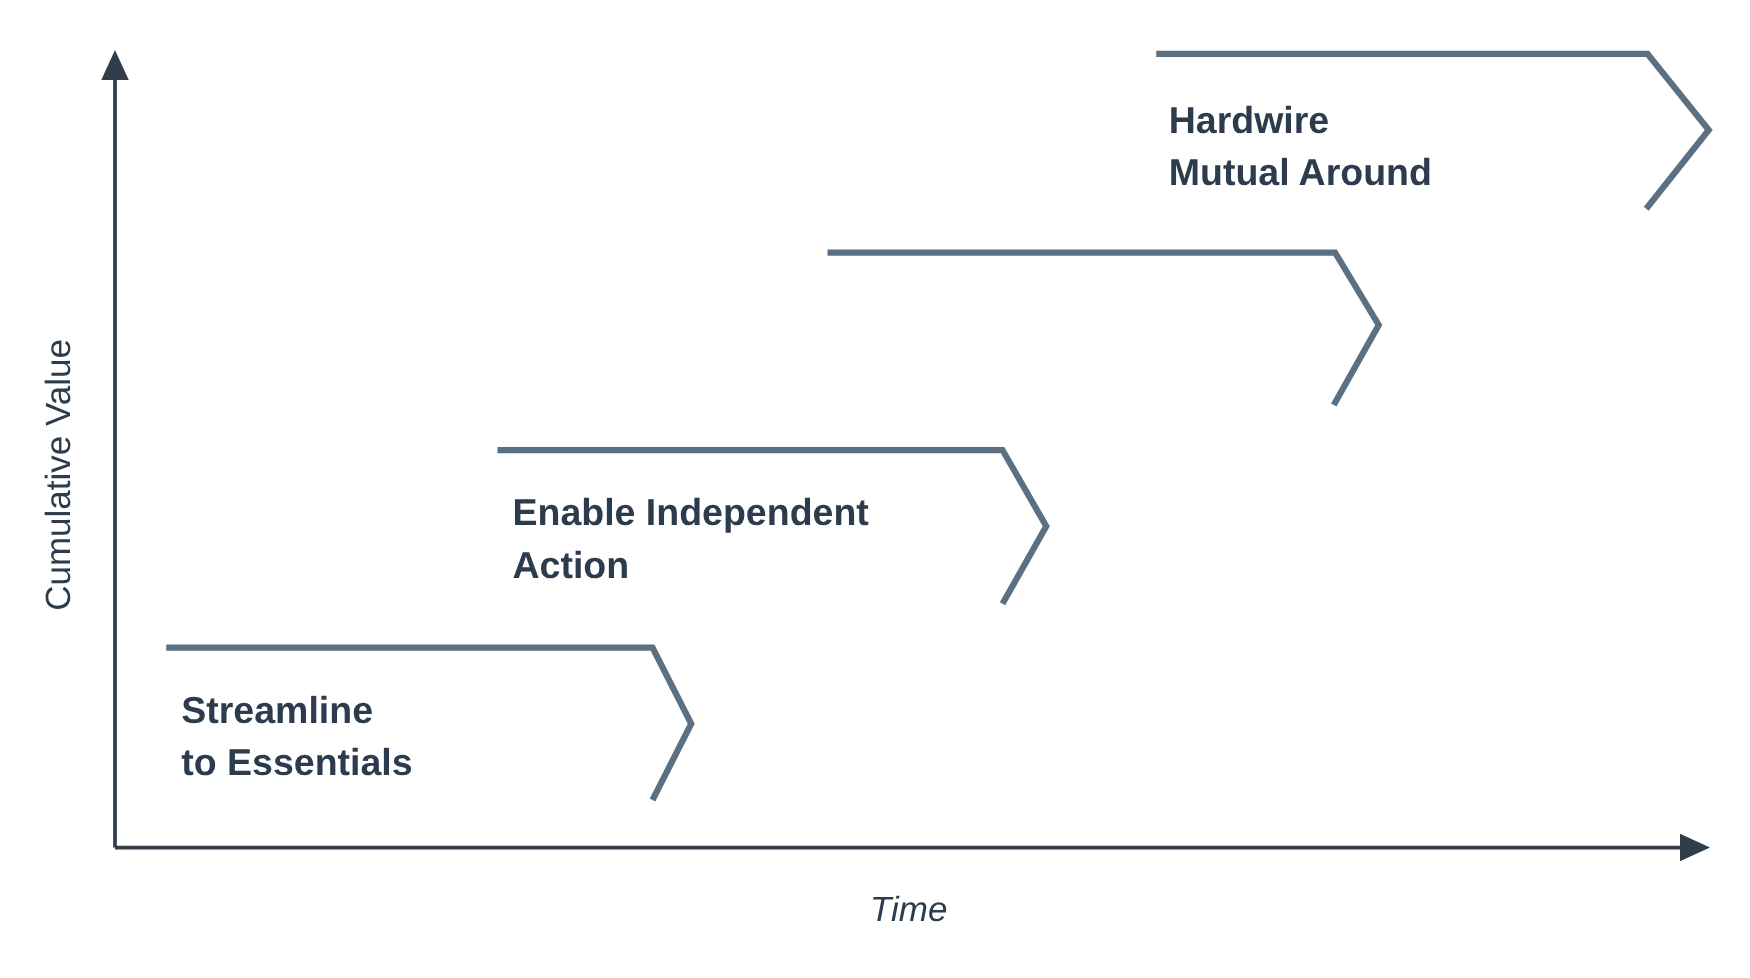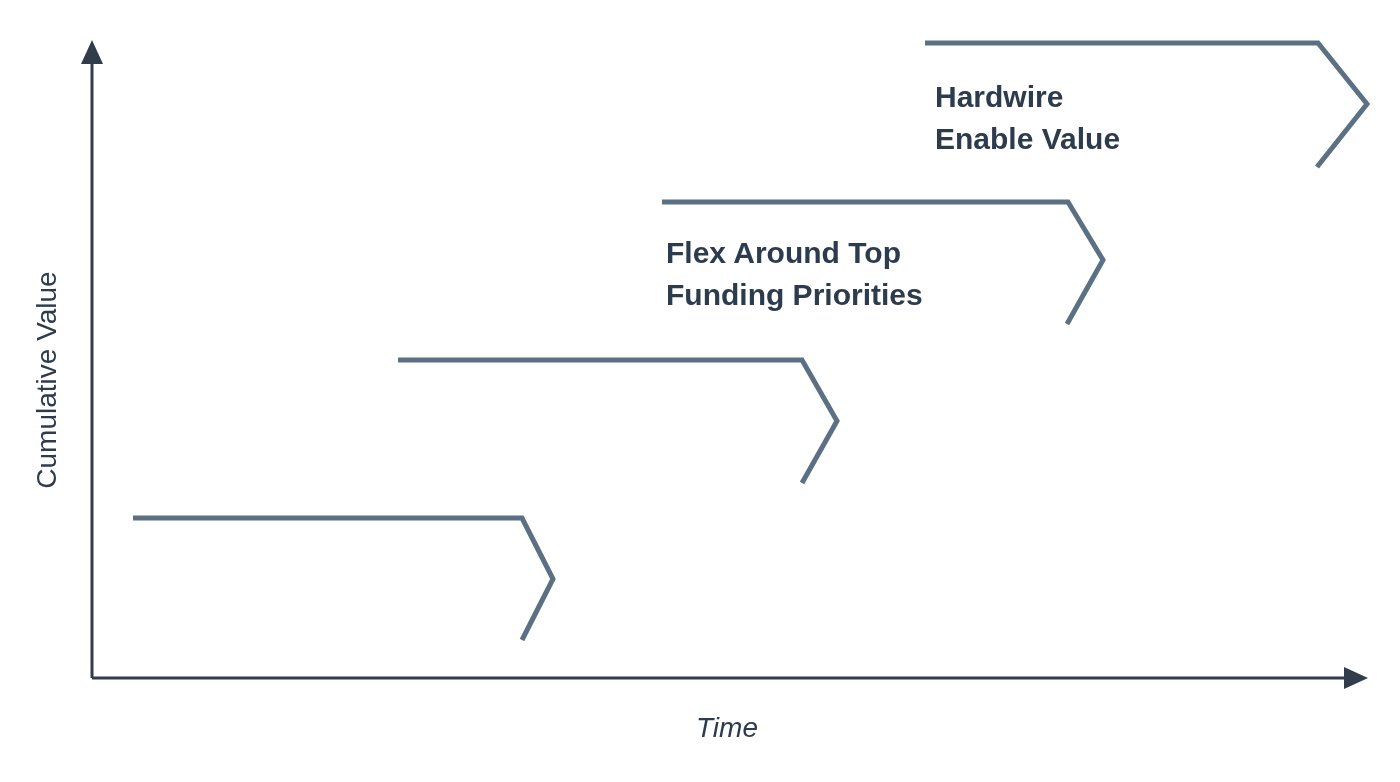--- a/index.html
+++ b/index.html
@@ -58,25 +58,27 @@
       <line class="axis-line" x1="92" y1="678" x2="1346" y2="678"></line>
       <polygon class="axis-head" points="1368,678 1344,667 1344,689"></polygon>
     </g>
 
     <polyline class="phase-line" points="133,518 522,518 553,579 522,640"></polyline>
     <polyline class="phase-line" points="398,360 802,360 837,421 802,483"></polyline>
     <polyline class="phase-line" points="662,202 1068,202 1103,260 1067,324"></polyline>
     <polyline class="phase-line" points="925,43 1318,43 1367,104 1317,167"></polyline>
   </svg>
 
+  <div class="phase-label" style="left:145px;top:548px;">Streamline
+to Essentials</div>
+
+  <div class="phase-label" style="left:410px;top:390px;">Enable Independent
+Action</div>
 
 
-  <div class="phase-label" style="left:666px;top:232px;">Flex Around Top
-Funding Priorities</div>
-
   <div class="phase-label" style="left:935px;top:76px;">Hardwire
-Enable Value</div>
+Mutual Around</div>
 
   <div class="axis-label y-axis-label">Cumulative Value</div>
 
   <div class="axis-label x-axis-label">Time</div>
 
 </div>
 
 </body></html>

